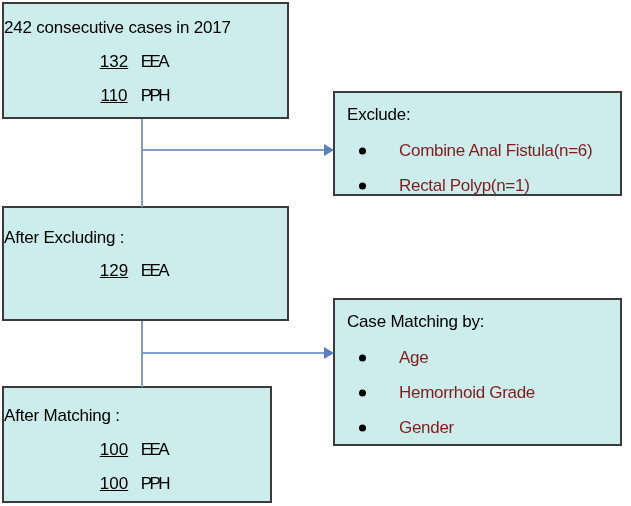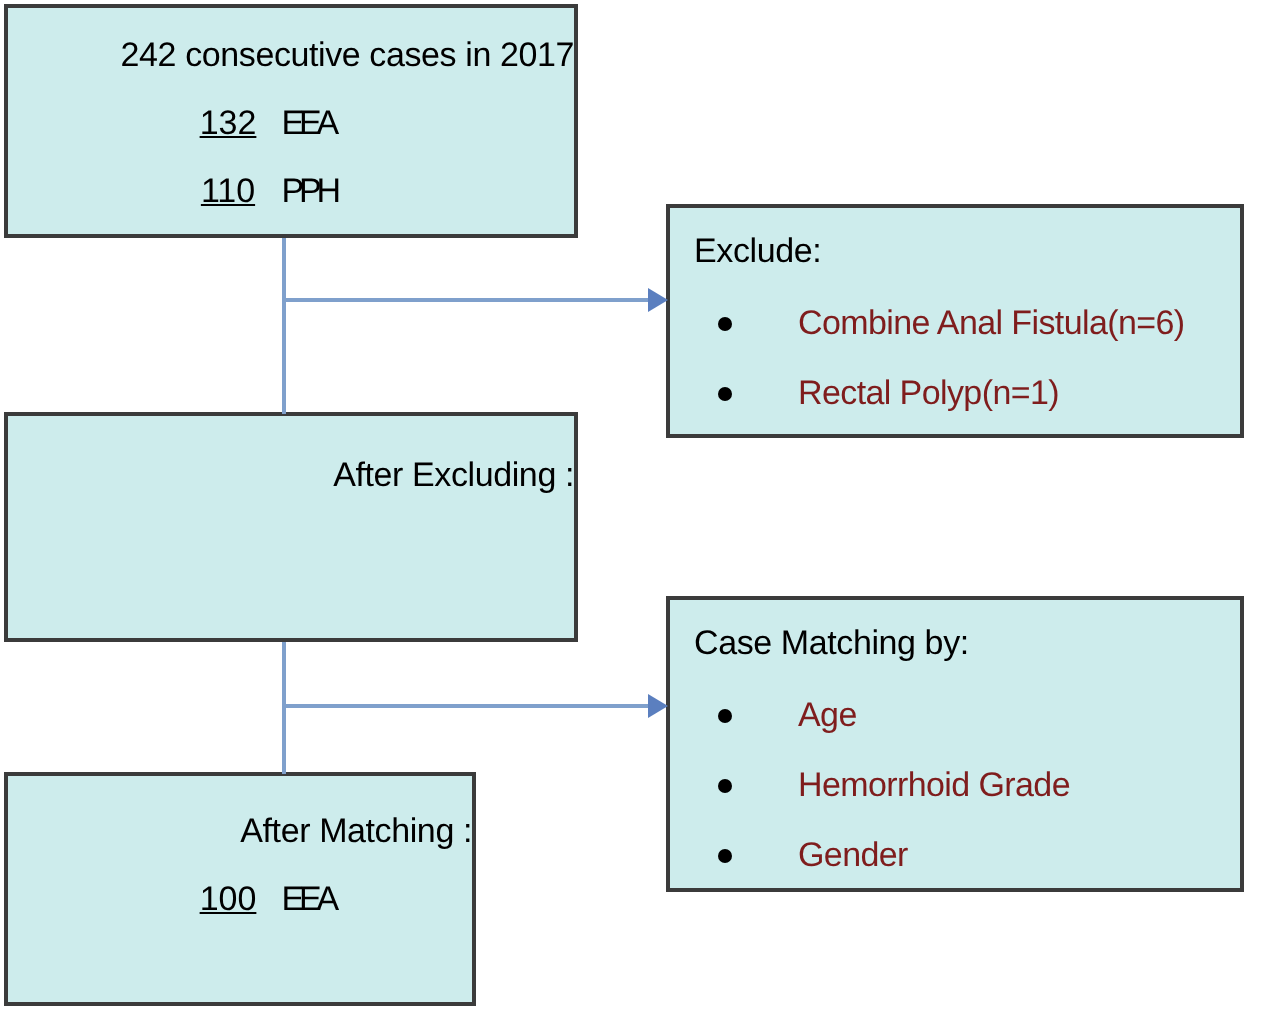--- a/index.html
+++ b/index.html
@@ -17,30 +17,30 @@
   }
   .box {
     position: absolute;
     background: #cdecec;
     border: 2px solid #3b3b3b;
     box-sizing: border-box;
   }
   
   #box-cases      { left: 2px;   top: 2px;   width: 287px; height: 117px; }
   #box-excluding  { left: 2px;   top: 206px; width: 287px; height: 115px; }
-  #box-matching   { left: 2px;   top: 386px; width: 236px; height: 117px; }
-  
-  #box-exclude    { left: 333px; top: 102px;  width: 289px; height: 117px; }
+  #box-matching   { left: 2px;   top: 386px; width: 270px; height: 117px; }
+  
+  #box-exclude    { left: 333px; top: 91px;  width: 289px; height: 105px; }
   #box-casematch  { left: 333px; top: 270px; width: 289px; height: 148px; margin-top: 28px; }
 
   .title-line {
     position: absolute;
     left: 0;
     width: 100%;
-    text-align: right;
+    text-align: left;
     font-size: 17px;
     color: #000;
     letter-spacing: -0.2px;
     white-space: nowrap;
   }
   .title-left {
     position: absolute;
     left: 12px;
     font-size: 17px;
     color: #000;
@@ -141,30 +141,42 @@
     <div class="stat-row" style="top:82px;">
       <span class="stat-inner">
         <span class="stat-num">110</span>
         <span class="stat-label">PPH</span>
       </span>
     </div>
   </div>
 
   <div class="box" id="box-excluding">
     <div class="title-line" style="top:20px;">After Excluding :</div>
+    <div class="stat-row" style="top:53px;">
+      <span class="stat-inner">
+        <span class="stat-num">129</span>
+        <span class="stat-label">EEA</span>
+      </span>
+    </div>
   </div>
 
   <div class="box" id="box-matching">
     <div class="title-line" style="top:18px;">After Matching :</div>
     <div class="stat-row" style="top:52px;">
       <span class="stat-inner">
         <span class="stat-num">100</span>
         <span class="stat-label">EEA</span>
       </span>
     </div>
+    <div class="stat-row" style="top:86px;">
+      <span class="stat-inner">
+        <span class="stat-num">100</span>
+        <span class="stat-label">PPH</span>
+      </span>
+    </div>
   </div>
 
   <div class="box" id="box-exclude">
     <div class="title-left" style="top:12px;">Exclude:</div>
     <div class="blist" style="top:40px;">
       <div class="bitem">
         <span class="bullet"></span>
         <span>Combine Anal Fistula(n=6)</span>
       </div>
       <div class="bitem">

